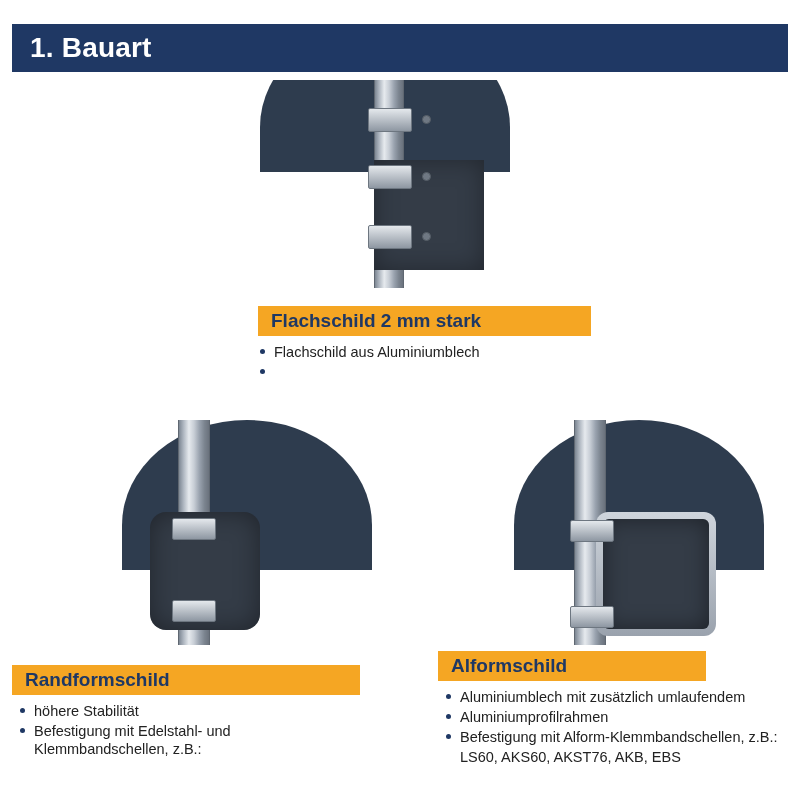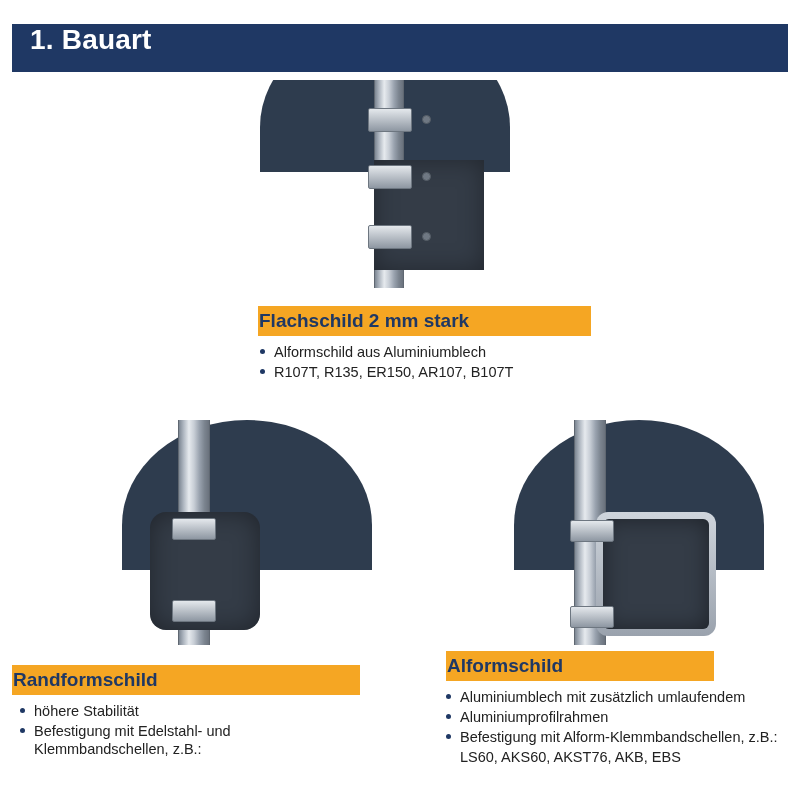--- a/index.html
+++ b/index.html
@@ -17,41 +17,41 @@
 
   
   .header {
     position: absolute;
     left: 12px;
     top: 24px;
     width: 776px;
     height: 48px;
     background: #1f3864;
     display: flex;
-    align-items: flex-start;
+    align-items: center;
   }
   .header-title {
     color: #ffffff;
     font-size: 28px;
     font-weight: bold;
     padding-left: 18px;
     letter-spacing: 0.2px;
   }
 
   
   .section {
     position: absolute;
   }
 
   .label-bar {
     background: #f5a623;
     height: 30px;
     display: flex;
     align-items: center;
-    padding-left: 1px;
+    padding-left: 13px;
     box-sizing: border-box;
   }
   .label-bar .label-text {
     color: #1f3864;
     font-size: 19px;
     font-weight: bold;
   }
 
   .bullets {
     margin: 7px 0 0 0;
@@ -147,21 +147,21 @@
 
   
   #sec-rand { left: 12px; top: 420px; width: 380px; }
   #sec-rand .photo { width: 378px; height: 225px; }
   #sec-rand .label-bar { width: 348px; margin-top: 20px; }
   #sec-rand .bullets { margin-left: 6px; width: 370px; }
 
   
   #sec-alf { left: 424px; top: 420px; width: 376px; }
   #sec-alf .photo { width: 376px; height: 225px; }
-  #sec-alf .label-bar { width: 268px; margin-top: 6px; margin-left: 22px; }
+  #sec-alf .label-bar { width: 268px; margin-top: 6px; margin-left: 14px; }
   #sec-alf .bullets { margin-left: 20px; width: 360px; }
 </style>
 </head>
 <body>
 
 <div class="header">
   <div class="header-title">1. Bauart</div>
 </div>
 
 <div class="section" id="sec-flat">
@@ -180,25 +180,24 @@
     <div class="clamp-bolt" style="left:182px; top:152px;"></div>
   </div>
 
   <div class="label-bar">
     <span class="label-text">Flachschild 2 mm stark</span>
   </div>
 
   <ul class="bullets">
     <li>
       <span class="dot"></span>
-      <span>Alformschild aus Aluminiumblech</span>
-    </li>
-    <li>
-      <span class="dot"></span>
-      <span class="cont">R107T, R135, ER150, AR107, B107T</span>
+      <span>Flachschild aus Aluminiumblech</span>
+    </li>
+    <li>
+      <span class="dot"></span>
     </li>
   </ul>
 </div>
 
 <div class="section" id="sec-rand">
 
   <div class="photo">
     <div class="sky-dome" style="left:110px; top:0px; width:250px; height:150px;"></div>
     <div class="pole" style="left:166px; top:0px; width:30px; height:225px;"></div>
 

